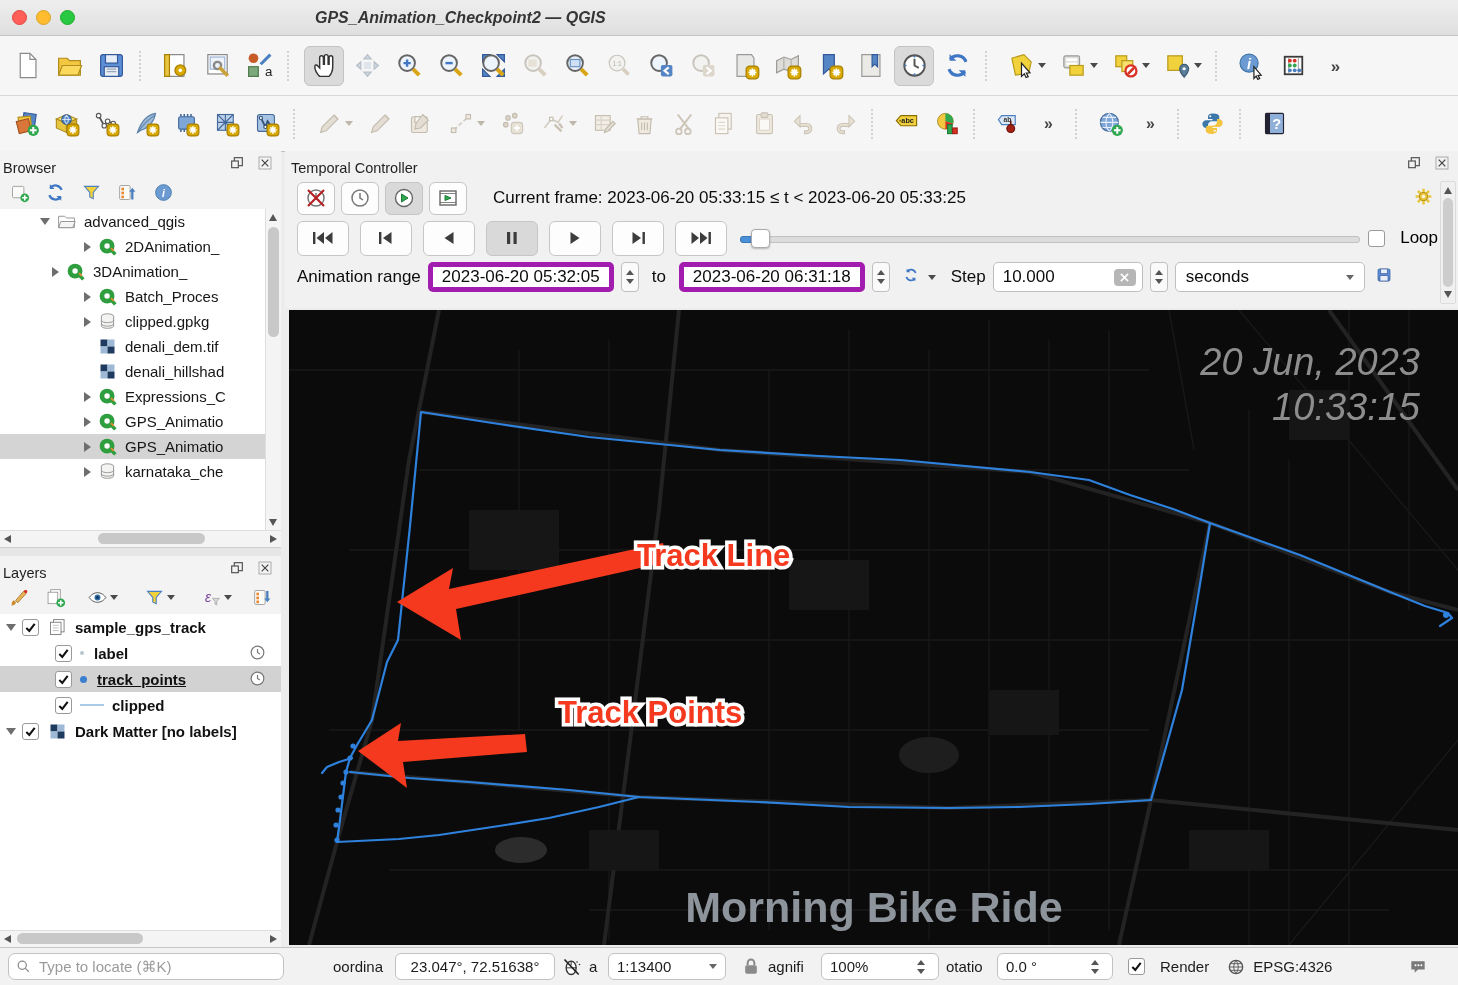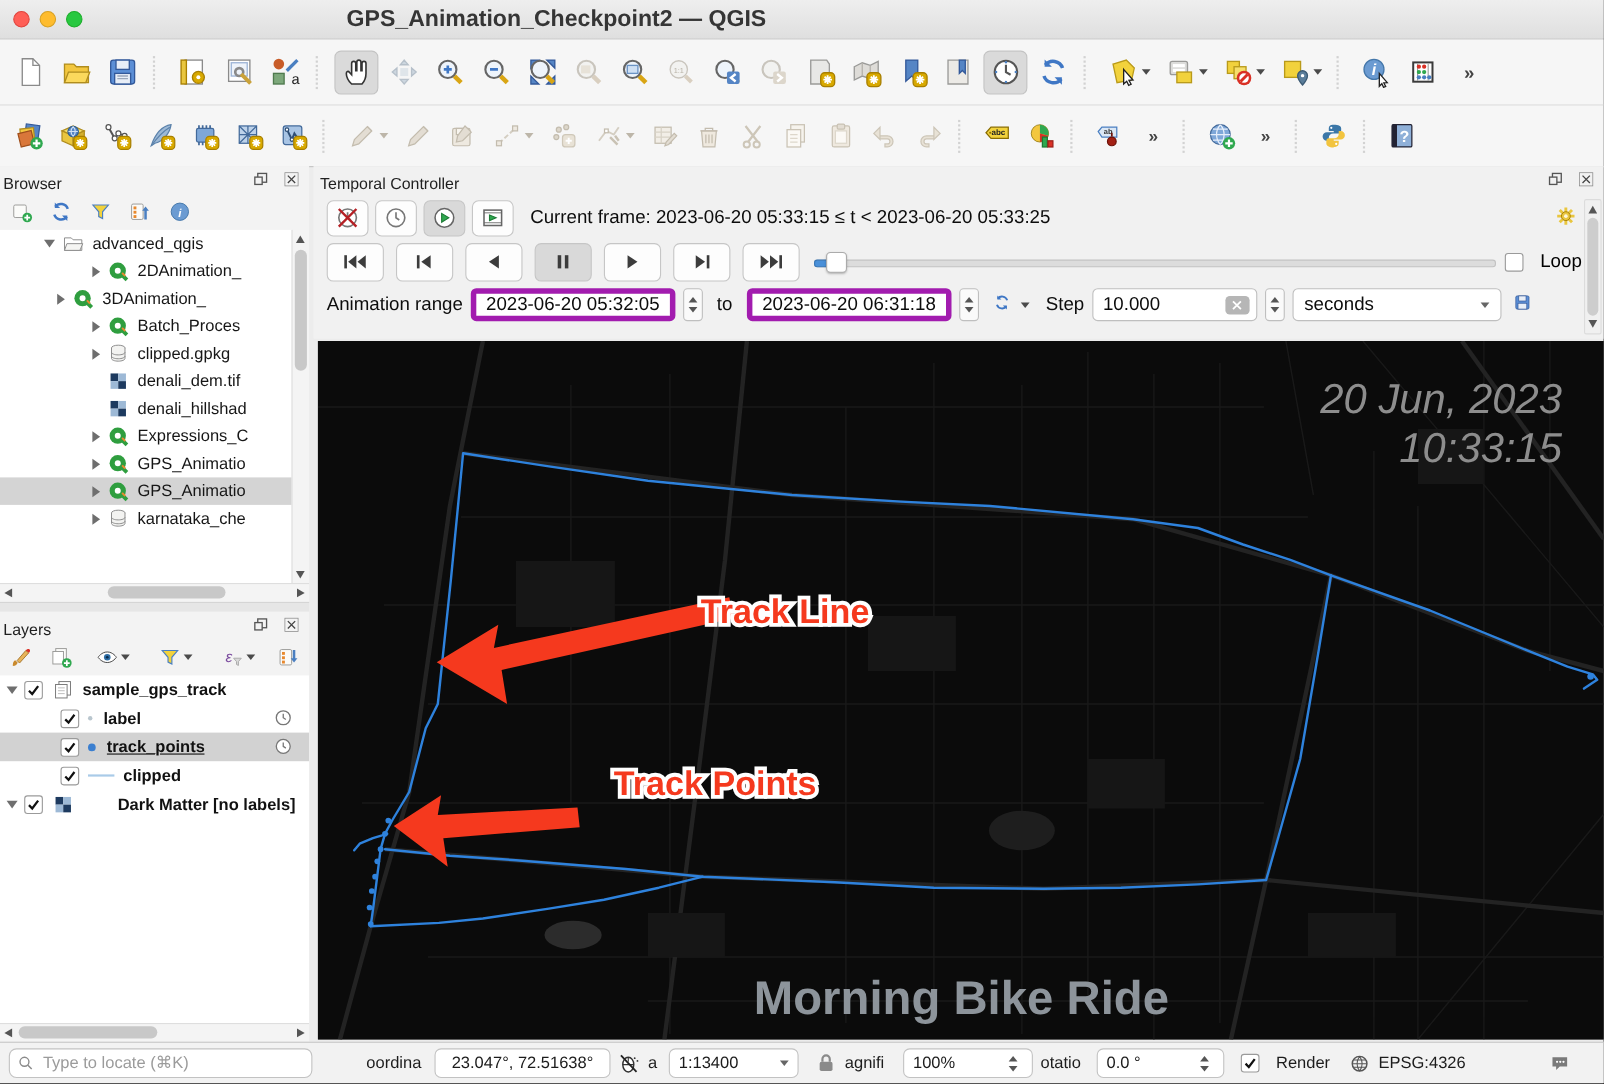--- a/index.html
+++ b/index.html
@@ -6,21 +6,21 @@
   body{width:1458px;height:985px;font-family:"Liberation Sans",sans-serif;background:#000;}
   .win{position:relative;width:1458px;height:985px;background:#ececec;overflow:hidden;}
 
   
   .titlebar{height:35px;background:linear-gradient(#eeeeee,#dfdfdf);border-bottom:1px solid #c4c4c4;display:flex;align-items:center;}
   .lights{display:flex;gap:9px;margin-left:12px;}
   .light{width:13px;height:13px;border-radius:50%;}
   .light.red{background:#ff5f57;border:1px solid #e0443e;}
   .light.yellow{background:#febc2e;border:1px solid #d8a123;}
   .light.green{background:#28c840;border:1px solid #1dad2b;}
-  .wtitle{margin-left:240px;font-weight:bold;font-size:21px;color:#353535;}
+  .wtitle{margin-left:240px;font-weight:bold;font-size:16px;color:#353535;font-style:italic;}
 
   
   .toolbar{display:flex;align-items:center;background:#f6f6f6;padding:0 8px;gap:4px;}
   .toolbar.row1{height:59px;border-bottom:1px solid #d8d8d8;}
   .toolbar.row2{height:55px;border-bottom:1px solid #c2c2c2;}
   .tbtn{position:relative;width:38px;height:38px;border-radius:6px;display:flex;align-items:center;justify-content:center;flex:none;}
   .tbtn svg{width:29px;height:29px;}
   .row2 .tbtn{width:36px;height:36px;}
   .row2 .tbtn svg{width:27px;height:27px;}
   .tbtn.active{background:#dadada;border:1px solid #c3c3c3;}
@@ -64,21 +64,21 @@
   .cb svg{width:13px;height:13px;}
   .symdot{width:7px;height:7px;border-radius:50%;margin-right:10px;flex:none;}
   .symline{width:24px;height:2px;background:#a9cbe8;margin-right:8px;flex:none;}
   .clockb{position:absolute;right:14px;top:3px;}
   .clockb svg{width:19px;height:19px;}
   .u{text-decoration:underline;}
 
   
   .temporal{position:absolute;left:285px;top:151px;right:0;height:157px;background:#f1f1f1;}
   .temporal .phead{padding-left:6px;}
-  .trow1{position:absolute;top:29px;left:12px;right:46px;height:36px;display:flex;align-items:center;gap:7px;}
+  .trow1{position:absolute;top:29px;left:12px;right:46px;height:36px;display:flex;align-items:center;gap:18px;}
   .modebtn{width:36px;height:31px;border:1px solid #c6c6c6;border-radius:6px;background:#fdfdfd;display:flex;align-items:center;justify-content:center;flex:none;}
   .modebtn.active{background:#d9d9d9;}
   .modebtn svg{width:24px;height:24px;}
   .curframe{font-size:17px;color:#0c0c0c;margin-left:8px;white-space:nowrap;}
   .gear{position:absolute;right:24px;top:35px;}
   .gear svg{width:21px;height:21px;}
   .trow2{position:absolute;top:69px;left:12px;right:20px;height:36px;display:flex;align-items:center;}
   .pbtn{width:50px;height:33px;border:1px solid #c6c6c6;border-radius:6px;background:#fdfdfd;margin-right:11px;display:flex;align-items:center;justify-content:center;flex:none;}
   .pbtn.active{background:#d9d9d9;}
   .pbtn svg{width:22px;height:14px;}
@@ -874,21 +874,21 @@
               <svg viewBox="0 0 14 14">
                 <path d="M2.5 7.5l3.2 3.2L11.5 3" fill="none" stroke="#111" stroke-width="2.2"></path>
               </svg>
             </span>
             <span class="ticon"><svg viewBox="0 0 24 24">
                 <rect x="4" y="4" width="8" height="8" fill="#1d3a5f"></rect>
                 <rect x="12" y="4" width="8" height="8" fill="#9db9d6"></rect>
                 <rect x="4" y="12" width="8" height="8" fill="#9db9d6"></rect>
                 <rect x="12" y="12" width="8" height="8" fill="#1d3a5f"></rect>
               </svg></span>
-            <span style="overflow: hidden; max-width: 220px; margin-left: 32px;">Dark Matter [no labels]</span>
+            <span style="overflow: hidden; max-width: 220px;">Dark Matter [no labels]</span>
           </div>
         </div>
       <div class="hscroll">
         <span class="sarrow left"></span>
         <span class="hthumb" style="left:6%;width:45%;"></span>
         <span class="sarrow right"></span>
       </div>
     </section>
   </div>
 

